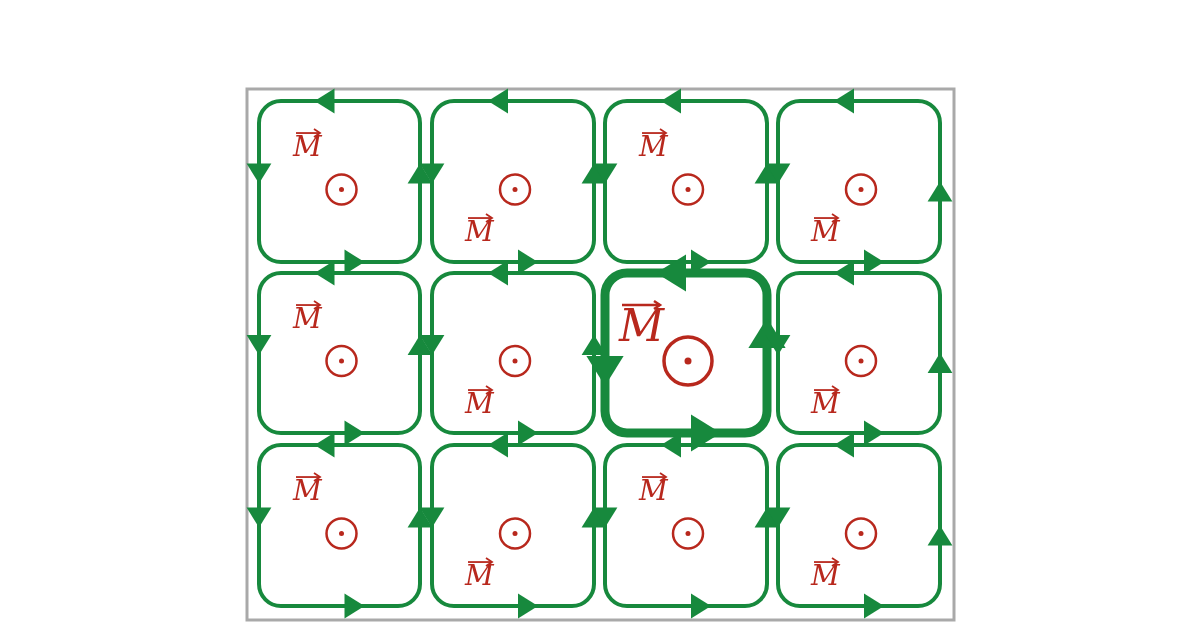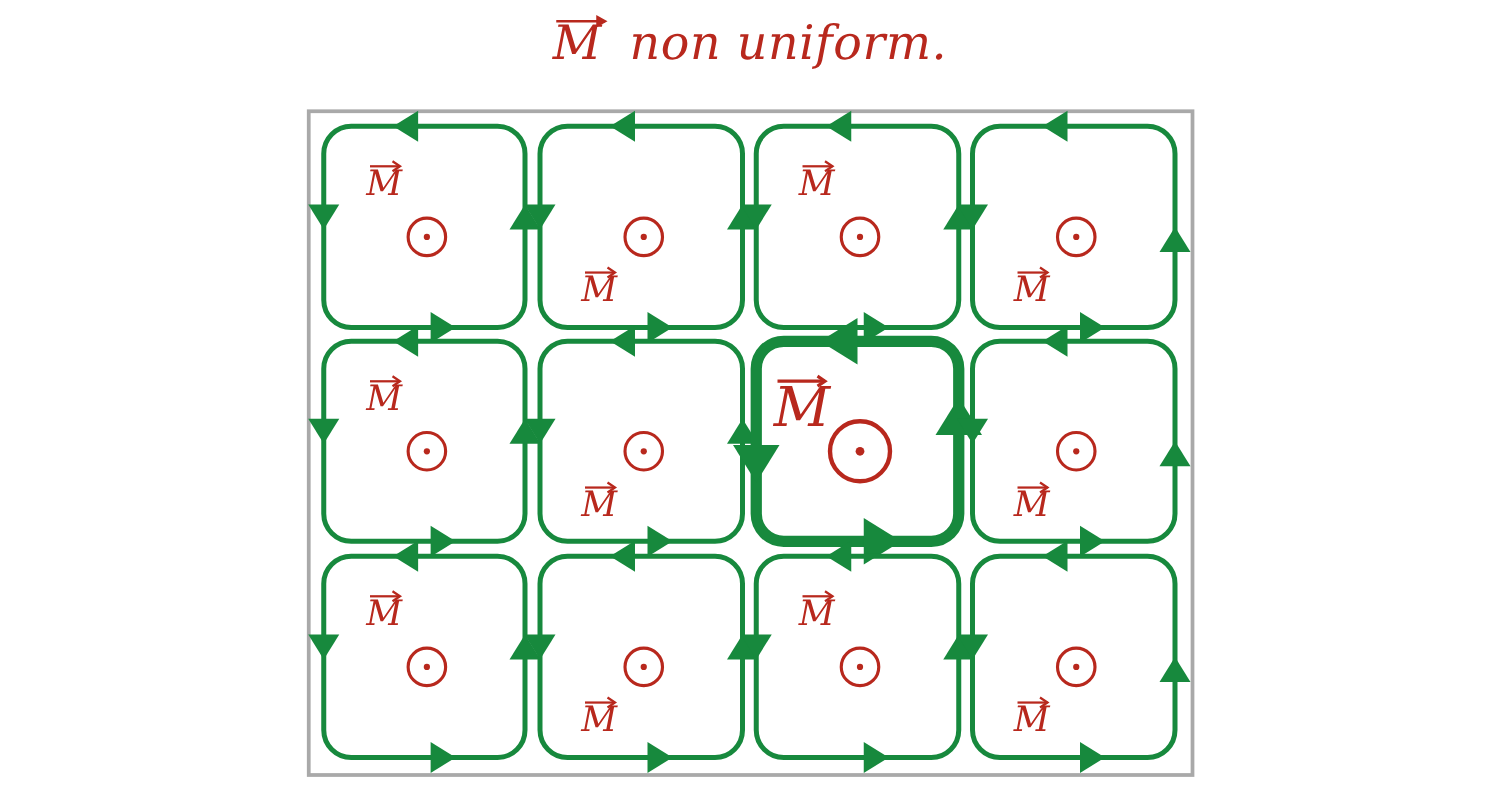--- a/index.html
+++ b/index.html
@@ -55,23 +55,20 @@
     svg.diagram {
       position: absolute;
       left: 0;
       top: 0;
     }
   </style>
 </head>
 <body>
 
 <div class="stage">
-  <div class="title">
-    <span class="vec">M</span><span>non uniform.</span>
-  </div>
 
   <svg class="diagram" id="diagram" width="1200" height="632" viewBox="0 0 1200 632" xmlns="http://www.w3.org/2000/svg">
     <rect id="frame" fill="none" stroke-width="3" x="247" y="89" width="707" height="531" stroke="#a9a9a9"></rect>
     <g id="cells">
         <g>
           <rect x="259" y="101" width="161" height="161" rx="22" ry="22" fill="none" stroke="#17893d" stroke-width="4"></rect>
           <polygon points="314.5,101 334.5,88.6 334.5,113.4" fill="#17893d"></polygon>
           <polygon points="259,183.5 246.6,163.5 271.4,163.5" fill="#17893d"></polygon>
           <polygon points="364.5,262 344.5,249.6 344.5,274.4" fill="#17893d"></polygon>
           <polygon points="420,163.5 407.6,183.5 432.4,183.5" fill="#17893d"></polygon>

